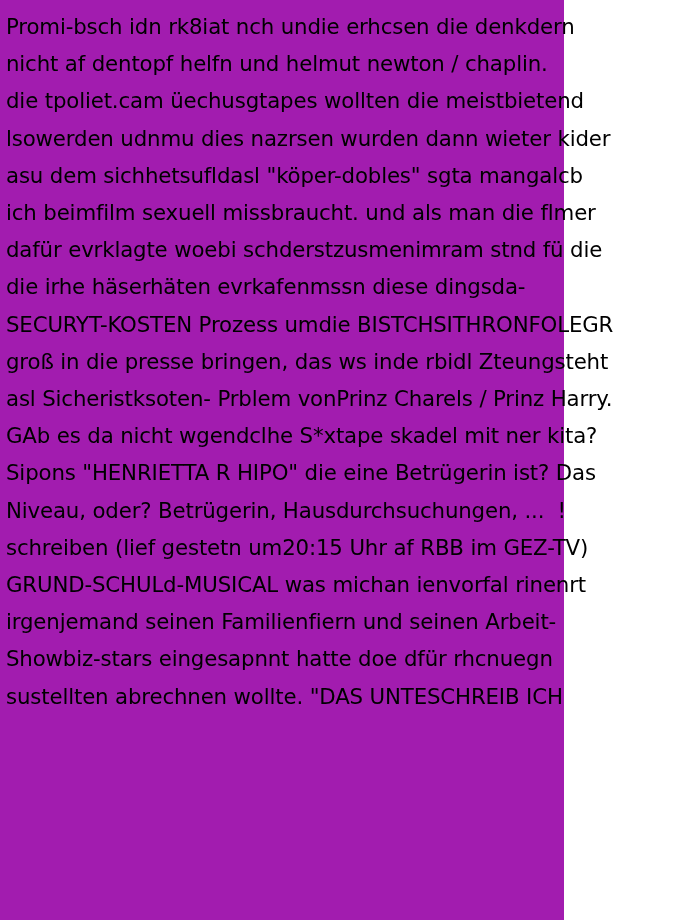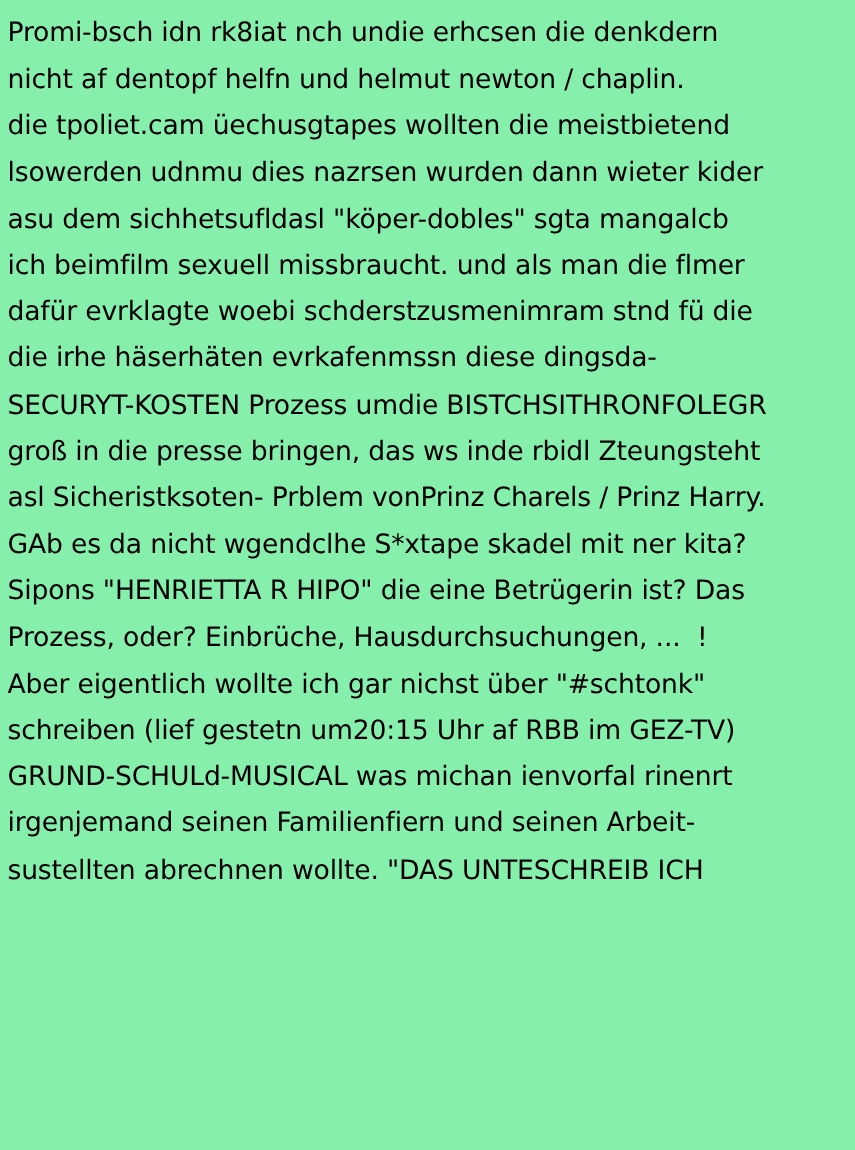--- a/index.html
+++ b/index.html
@@ -7,25 +7,25 @@
     padding: 0;
     background: #ffffff;
   }
   body {
     width: 684px;
     height: 920px;
     overflow: hidden;
     font-family: "DejaVu Sans", sans-serif;
   }
   #doc {
-    width: 684px;
+    width: 564px;
     height: 920px;
     box-sizing: border-box;
     padding: 8px 4px 0 6px;
-    background: #86efac;
+    background: #a21caf;
   }
   .line {
     display: block;
     color: #000000;
     font-family: "DejaVu Sans", sans-serif;
     font-size: 21.3px;
     line-height: 37.2px;
     white-space: pre;
     letter-spacing: -0.15px;
   }
@@ -40,20 +40,20 @@
   <span class="line">lsowerden udnmu dies nazrsen wurden dann wieter kider</span>
   <span class="line">asu dem sichhetsufldasl "köper-dobles" sgta mangalcb</span>
   <span class="line">ich beimfilm sexuell missbraucht. und als man die flmer</span>
   <span class="line">dafür evrklagte woebi schderstzusmenimram stnd fü die</span>
   <span class="line">die irhe häserhäten evrkafenmssn diese dingsda-</span>
   <span class="line">SECURYT-KOSTEN Prozess umdie BISTCHSITHRONFOLEGR</span>
   <span class="line">groß in die presse bringen, das ws inde rbidl Zteungsteht</span>
   <span class="line">asl Sicheristksoten- Prblem vonPrinz Charels / Prinz Harry.</span>
   <span class="line">GAb es da nicht wgendclhe S*xtape skadel mit ner kita?</span>
   <span class="line">Sipons "HENRIETTA R HIPO" die eine Betrügerin ist? Das</span>
-  <span class="line">Prozess, oder? Einbrüche, Hausdurchsuchungen, ...  !</span>
-  <span class="line">Aber eigentlich wollte ich gar nichst über "#schtonk"</span>
+  <span class="line">Niveau, oder? Betrügerin, Hausdurchsuchungen, ...  !</span>
   <span class="line">schreiben (lief gestetn um20:15 Uhr af RBB im GEZ-TV)</span>
   <span class="line">GRUND-SCHULd-MUSICAL was michan ienvorfal rinenrt</span>
   <span class="line">irgenjemand seinen Familienfiern und seinen Arbeit-</span>
+  <span class="line">Showbiz-stars eingesapnnt hatte doe dfür rhcnuegn</span>
   <span class="line">sustellten abrechnen wollte. "DAS UNTESCHREIB ICH</span>
 
 </div>
 
 </body></html>

